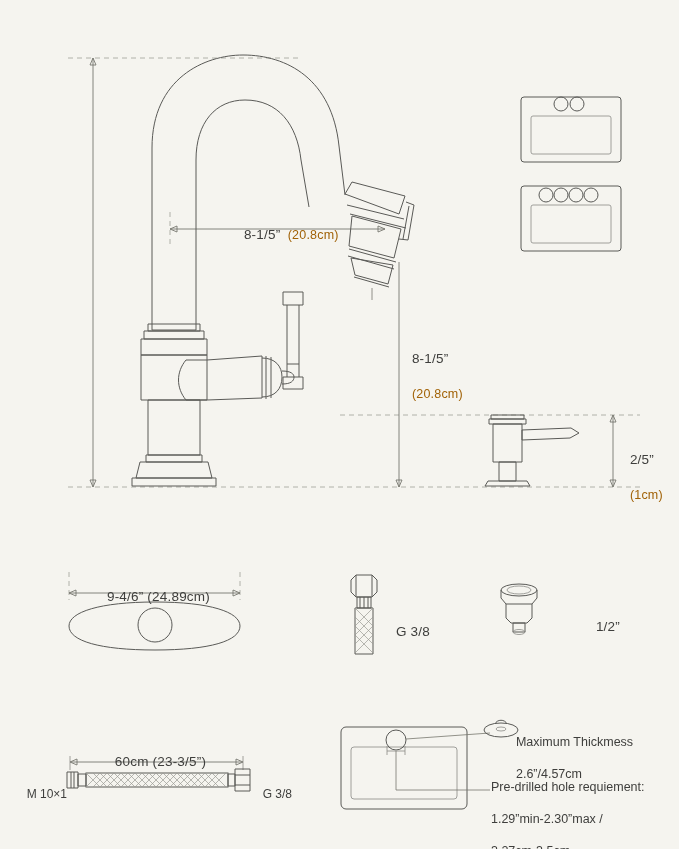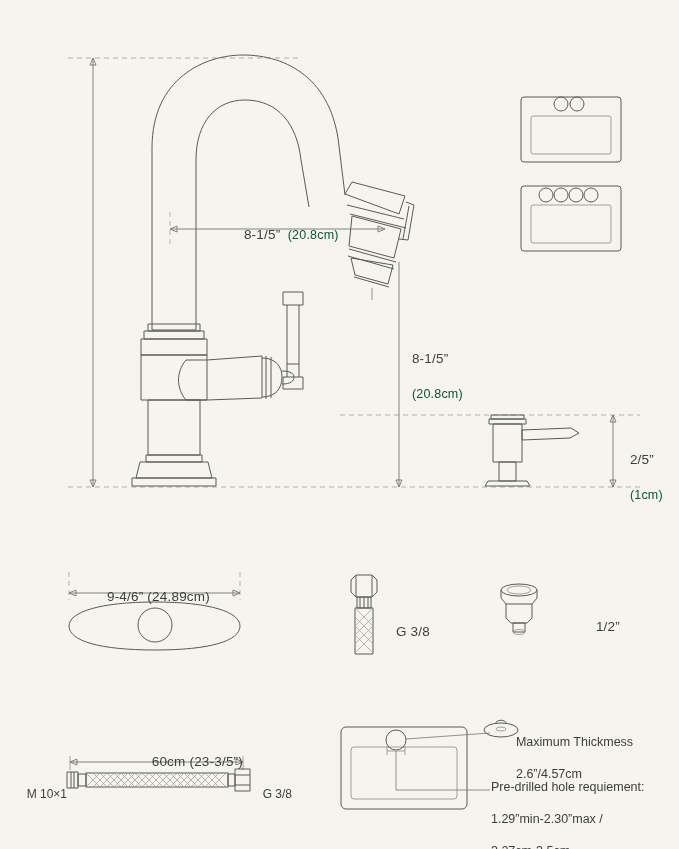--- a/index.html
+++ b/index.html
@@ -19,21 +19,21 @@
   .dash{fill:none;stroke:#a9a9a2;stroke-width:0.9;stroke-dasharray:5 4;}
   .lead{fill:none;stroke:#77776f;stroke-width:0.8;}
   .hatch{fill:none;stroke:#9a9a94;stroke-width:0.7;}
   .lbl{
     position:absolute;
     font-family:"Liberation Sans", sans-serif;
     color:#3e3e3c;
     white-space:pre;
     line-height:1.28;
   }
-  .lbl .sub{color:#14532d;}
+  .lbl .sub{color:#a16207;}
   .big{font-size:13.5px;letter-spacing:.2px;}
   .med{font-size:12.5px;}
   .mid{font-size:12px;}
   .ctr{text-align:center;}
 </style>
 </head>
 <body>
 
 <div class="stage">
 
@@ -274,21 +274,21 @@
 </div>
 
 <div class="lbl big" style="left:388px;top:606px;">
   <span>G 3/8</span>
 </div>
 
 <div class="lbl big" style="left:553px;top:601px;margin-left:35px;">
   <span>1/2”</span>
 </div>
 
-<div class="lbl big ctr" style="left:70px;top:736px;width:173px;text-align:right;">
+<div class="lbl big ctr" style="left:70px;top:736px;width:173px;">
   <span>60cm (23-3/5”)</span>
 </div>
 
 <div class="lbl mid" style="left:20px;top:772px;">
   <span>M 10×1</span>
 </div>
 
 <div class="lbl mid" style="left:256px;top:772px;">
   <span>G 3/8</span>
 </div>

